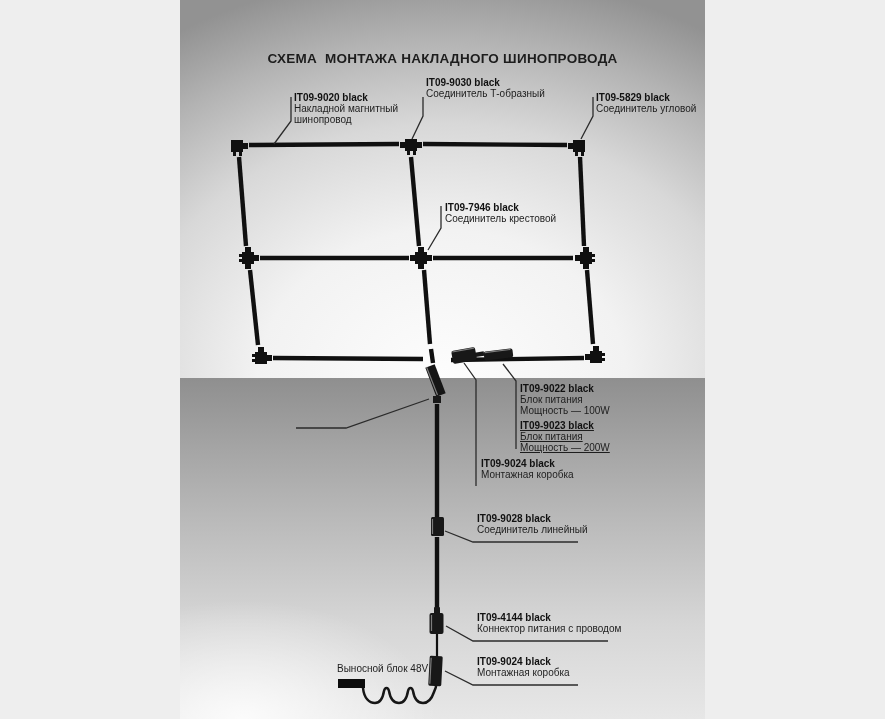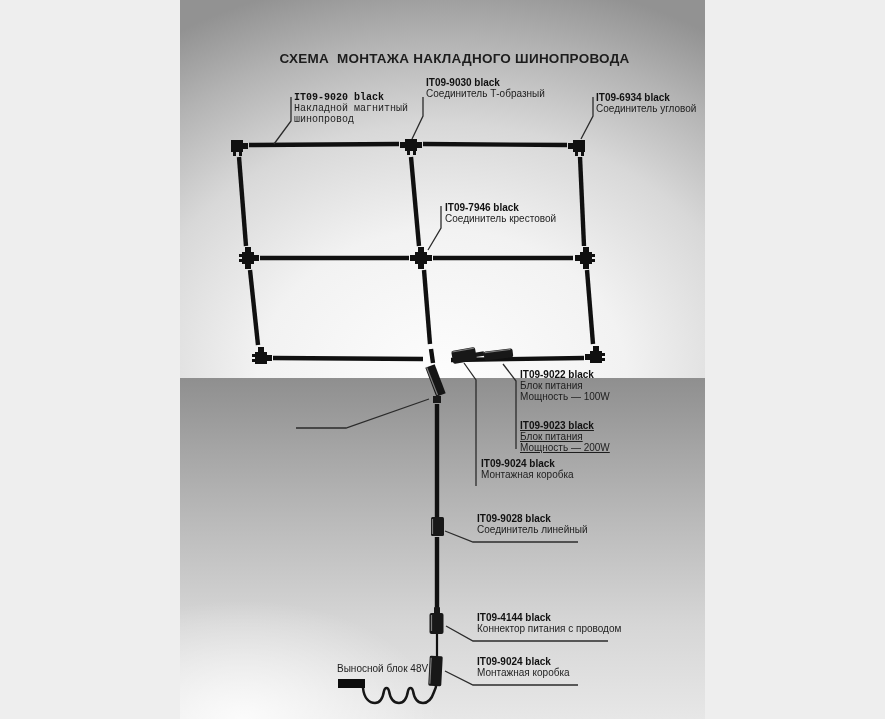--- a/index.html
+++ b/index.html
@@ -11,21 +11,21 @@
   .photo{position:absolute;left:180px;top:0;width:525px;height:719px;}
   .photo-top{position:absolute;left:0;top:0;width:525px;height:378px;
     background:radial-gradient(ellipse 100% 112% at 50% 100%,
       #fdfdfd 0%, #f2f2f2 35%, #d8d8d8 60%, #b3b3b3 80%, #929292 96%);}
   .photo-bottom{position:absolute;left:0;top:378px;width:525px;height:341px;
     background:
       radial-gradient(ellipse 62% 58% at 12% 100%, rgba(255,255,255,.85), rgba(255,255,255,0) 60%),
       linear-gradient(to bottom, #8f8f8f 0%, #a6a6a6 22%, #bdbdbd 45%, #d6d6d6 72%, #e7e7e7 100%);}
   .title{position:absolute;left:180px;top:16px;width:525px;text-align:center;
     font-weight:700;font-size:13.5px;line-height:17px;letter-spacing:.25px;color:var(--text);
-    white-space:pre;margin-left:12px;}
+    white-space:pre;}
   svg.diagram{position:absolute;left:0;top:0;}
   .track{stroke:var(--track);stroke-width:4.4;fill:none;}
   .thin{stroke-width:2.2;}
   .conn{fill:var(--track);}
   .comp{fill:#181818;}
   .hl{stroke:#7d7d7d;stroke-width:1.2;fill:none;}
   .leader{stroke:var(--leader);stroke-width:1.3;fill:none;}
   .cable{stroke:#161616;stroke-width:2.5;fill:none;stroke-linecap:round;}
   .lbl{position:absolute;font-size:10px;line-height:10.8px;color:var(--text);white-space:nowrap;}
   .lbl .code{font-weight:700;color:#111;}
@@ -166,38 +166,38 @@
       <path class="leader" d="M441,206 L441,228 L428,250"></path>
       <path class="leader" d="M296,428 L346,428 L429,399"></path>
       <path class="leader" d="M503,364 L516,381 L516,449"></path>
       <path class="leader" d="M464,363 L476,380 L476,486"></path>
       <path class="leader" d="M445,531 L473,542 L578,542"></path>
       <path class="leader" d="M446,626 L473,641 L608,641"></path>
       <path class="leader" d="M445,671 L473,685 L578,685"></path>
     </g>
   </svg>
 
-  <div class="lbl" style="left:294px;top:93px;font-family:Liberation Mono, monospace;">
+  <div class="lbl" style="left:294px;top:93px;">
     <div class="code">IT09-9020 black</div>
     <div class="desc">Накладной магнитный</div>
     <div class="desc">шинопровод</div>
   </div>
   <div class="lbl" style="left:426px;top:78px;">
     <div class="code">IT09-9030 black</div>
     <div class="desc">Соединитель Т-образный</div>
   </div>
   <div class="lbl" style="left:596px;top:93px;">
-    <div class="code">IT09-6934 black</div>
+    <div class="code">IT09-5829 black</div>
     <div class="desc">Соединитель угловой</div>
   </div>
   <div class="lbl" style="left:445px;top:203px;">
     <div class="code">IT09-7946 black</div>
     <div class="desc">Соединитель крестовой</div>
   </div>
-  <div class="lbl" style="left:520px;top:370px;">
+  <div class="lbl" style="left:520px;top:384px;">
     <div class="code">IT09-9022 black</div>
     <div class="desc">Блок питания</div>
     <div class="desc">Мощность — 100W</div>
   </div>
   <div class="lbl" style="left:520px;top:421px;text-decoration:underline;">
     <div class="code">IT09-9023 black</div>
     <div class="desc">Блок питания</div>
     <div class="desc">Мощность — 200W</div>
   </div>
   <div class="lbl" style="left:481px;top:459px;">

